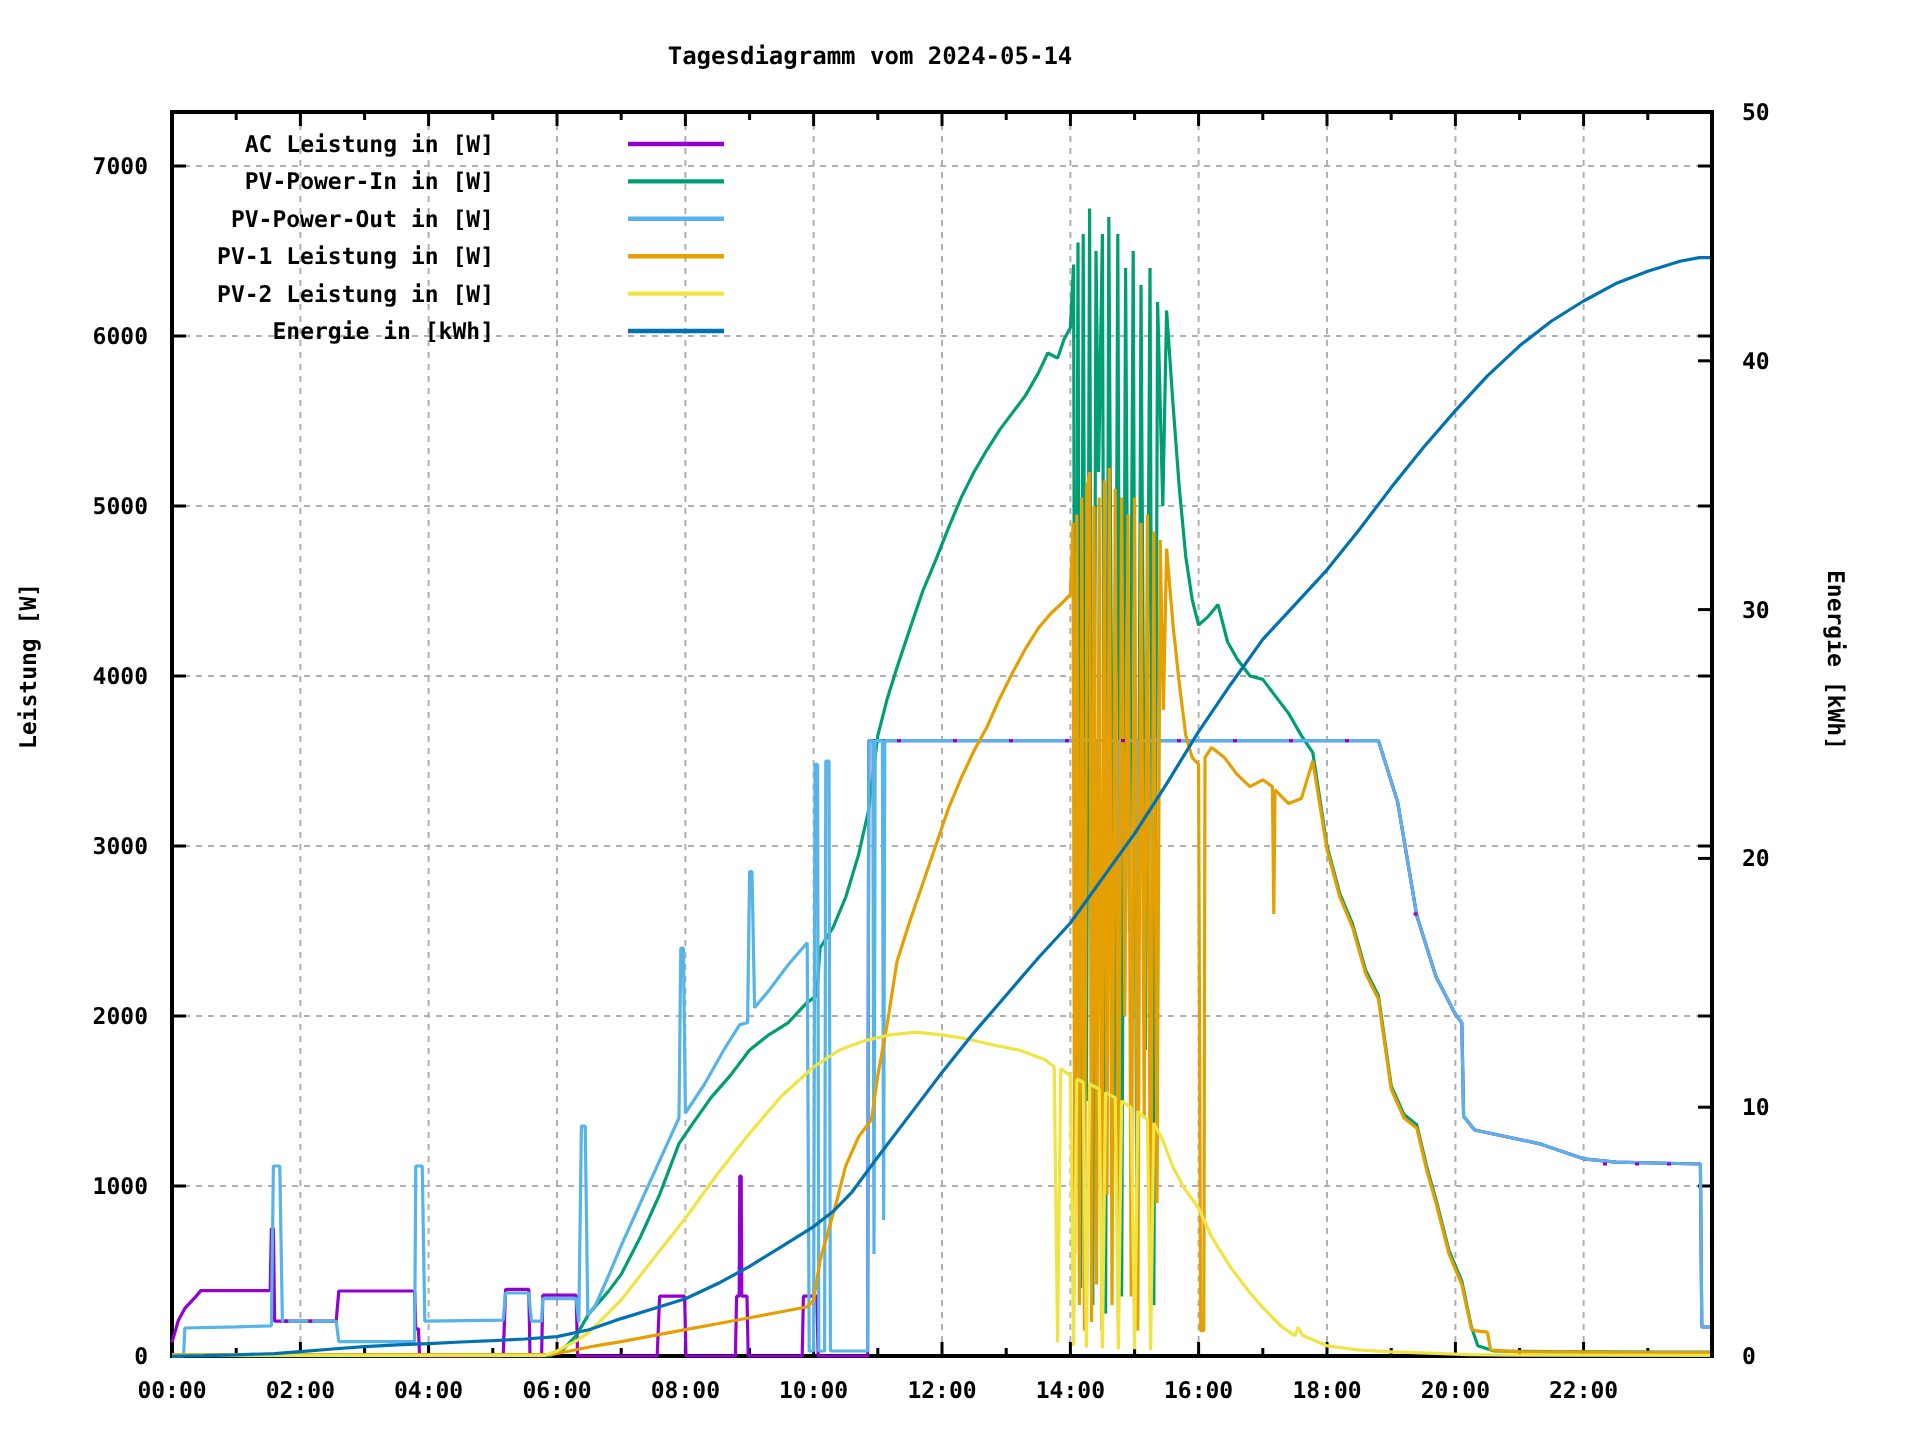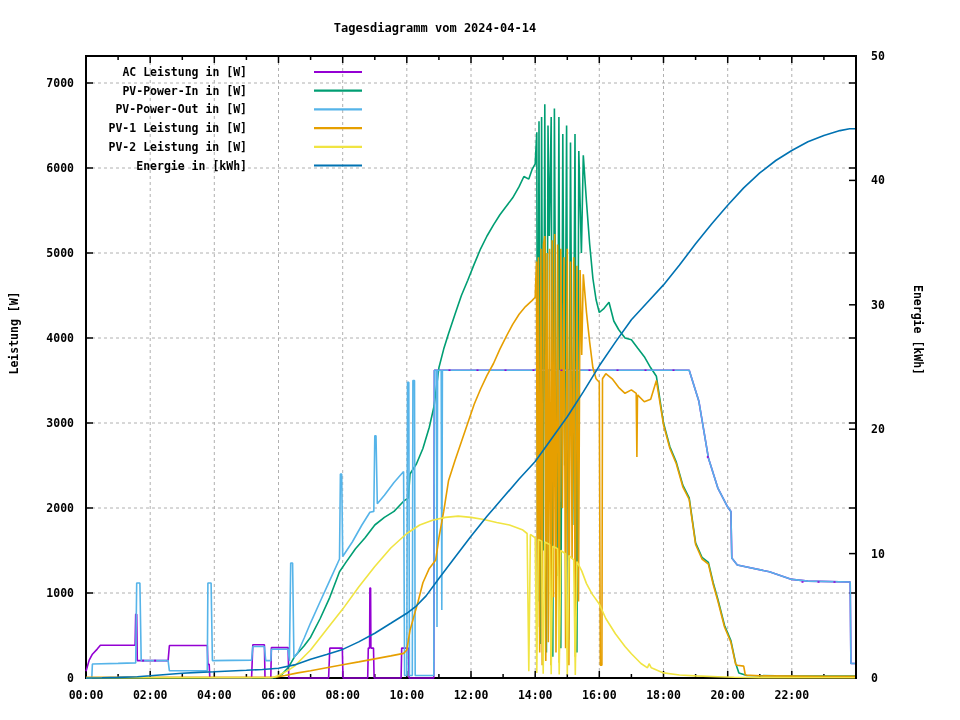--- a/index.html
+++ b/index.html
@@ -10,21 +10,21 @@
   .ylabel-left{position:absolute;left:14px;top:333px;transform:translate(-50%,-50%) rotate(-90deg);
     font-size:11.5px;font-weight:bold;color:#000;white-space:nowrap;}
   .ylabel-right{position:absolute;left:918px;top:330px;transform:translate(-50%,-50%) rotate(90deg);
     font-size:11.5px;font-weight:bold;color:#000;white-space:nowrap;}
   svg{position:absolute;top:0;left:0;}
 </style>
 </head>
 <body>
 
 <div class="chart-root">
-  <div class="chart-title">Tagesdiagramm vom 2024-04-14</div>
+  <div class="chart-title">Tagesdiagramm vom 2024-05-14</div>
   <div class="ylabel-left">Leistung [W]</div>
   <div class="ylabel-right">Energie [kWh]</div>
   <svg id="plot" width="960" height="720">
       <line x1="150.2" y1="56" x2="150.2" y2="678" stroke="#b0b0b0" stroke-width="1" stroke-dasharray="3 3"></line>
       <line x1="214.3" y1="56" x2="214.3" y2="678" stroke="#b0b0b0" stroke-width="1" stroke-dasharray="3 3"></line>
       <line x1="278.5" y1="56" x2="278.5" y2="678" stroke="#b0b0b0" stroke-width="1" stroke-dasharray="3 3"></line>
       <line x1="342.7" y1="56" x2="342.7" y2="678" stroke="#b0b0b0" stroke-width="1" stroke-dasharray="3 3"></line>
       <line x1="406.8" y1="56" x2="406.8" y2="678" stroke="#b0b0b0" stroke-width="1" stroke-dasharray="3 3"></line>
       <line x1="471.0" y1="56" x2="471.0" y2="678" stroke="#b0b0b0" stroke-width="1" stroke-dasharray="3 3"></line>
       <line x1="535.2" y1="56" x2="535.2" y2="678" stroke="#b0b0b0" stroke-width="1" stroke-dasharray="3 3"></line>

